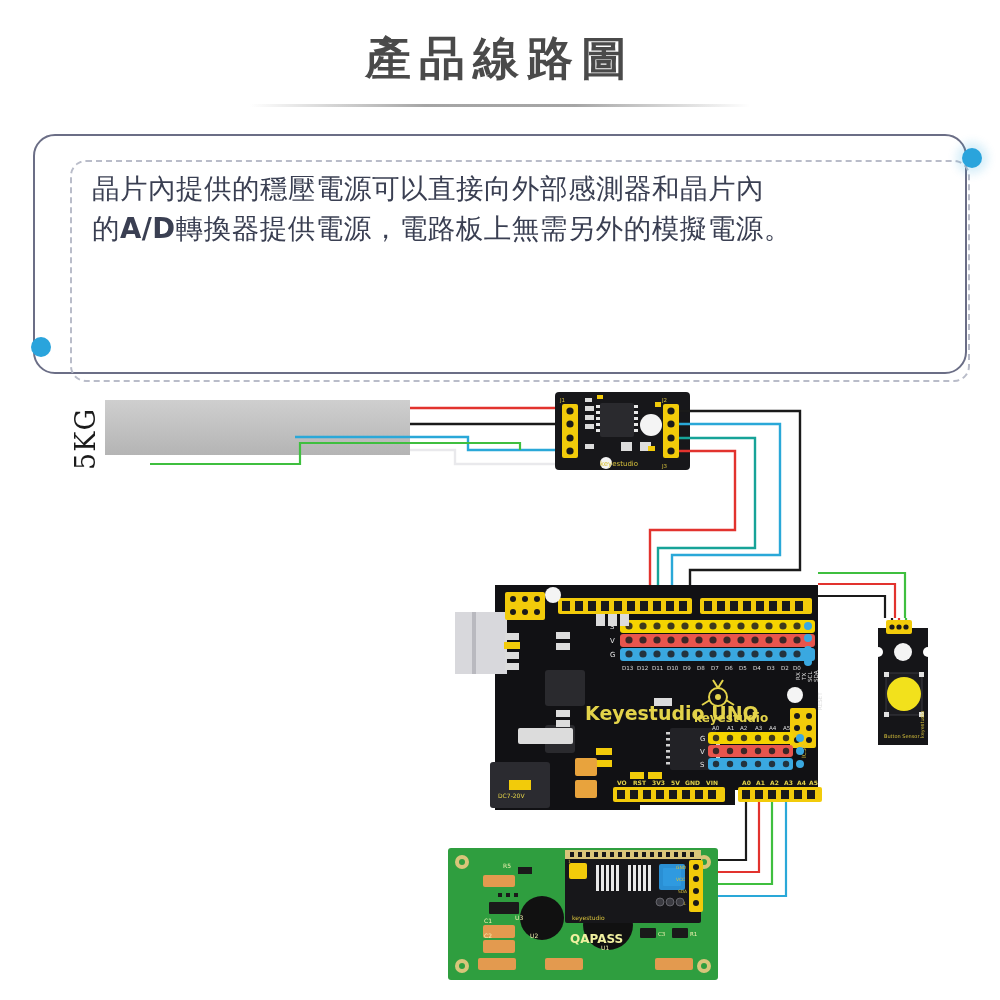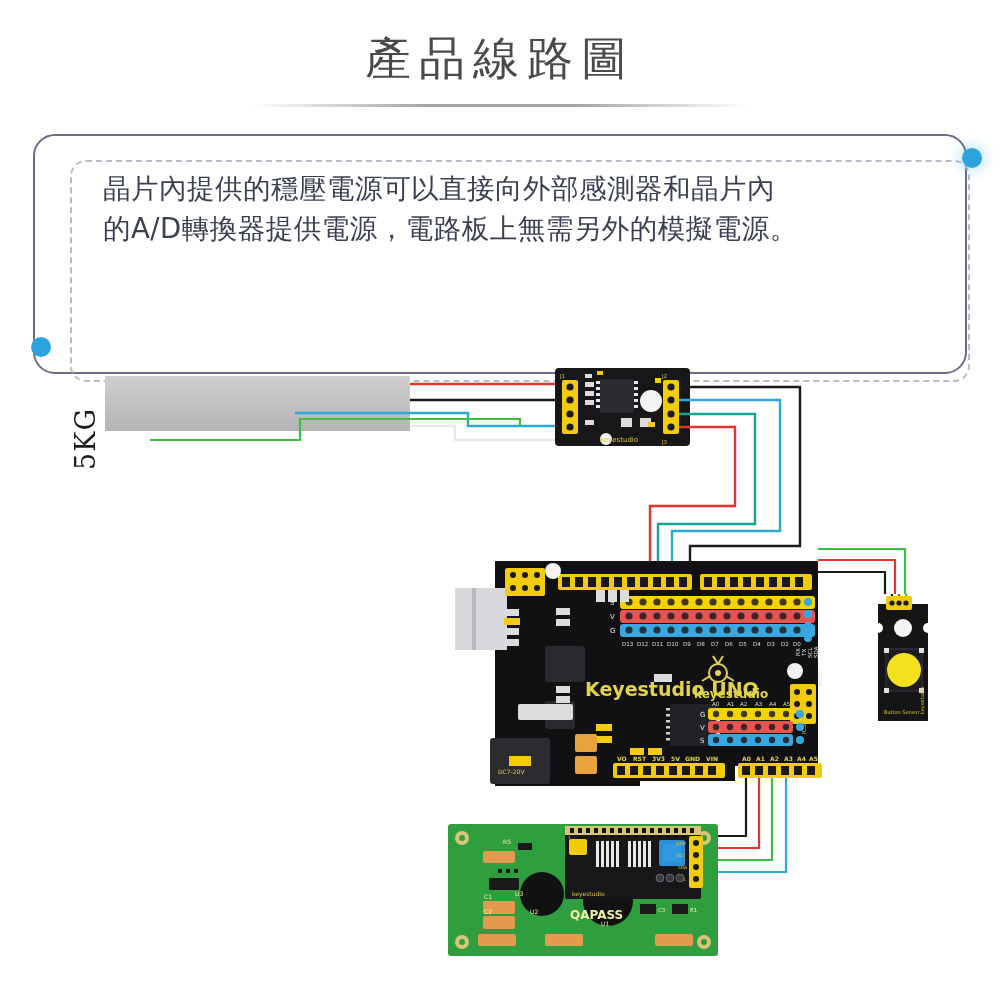--- a/index.html
+++ b/index.html
@@ -8,55 +8,55 @@
     background: #ffffff;
     font-family: "Liberation Sans", "DejaVu Sans", sans-serif;
     overflow: hidden;
   }
   #page { position: relative; width: 1000px; height: 1000px; background:#fff; }
 
   
   .page-title {
     position:absolute; left:0; top:28px; width:1000px;
     text-align:center;
-    font-size:46px; font-weight:400; letter-spacing:8px;
+    font-size:46px; font-weight:700; letter-spacing:8px;
     color:#4a4a4a;
     font-family:"DejaVu Sans","Liberation Sans",sans-serif;
   }
   .title-divider {
     position:absolute; left:250px; top:104px; width:500px; height:3px;
     background:linear-gradient(90deg, rgba(160,160,160,0) 0%, rgba(150,150,150,.85) 35%, rgba(150,150,150,.85) 65%, rgba(160,160,160,0) 100%);
   }
 
   
   .callout-outer {
     position:absolute; left:33px; top:134px; width:934px; height:240px;
     border:2px solid #6b6e86; border-radius:22px; background:#fff;
   }
   .callout-inner {
     position:absolute; left:70px; top:160px; width:900px; height:222px;
     border:2px dashed #b9bcc9; border-radius:16px; background:transparent;
   }
   .callout-text {
-    position:absolute; left:103px; top:168px; width:880px;
+    position:absolute; left:92px; top:168px; width:880px;
     font-size:27.5px; line-height:40px; color:#3a3f52;
     font-family:"DejaVu Sans","Liberation Sans",sans-serif;
     letter-spacing:.5px;
   }
-  .callout-text b { font-weight:400; }
+  .callout-text b { font-weight:700; }
   .dot {
     position:absolute; width:20px; height:20px; border-radius:50%;
     background:#2aa4dc;
   }
   .dot.glow { box-shadow:0 0 9px 6px rgba(42,164,220,.18); }
   #dot-left  { left:31px;  top:337px; }
   #dot-right { left:962px; top:148px; }
 
   
-  #diagram { position:absolute; left:0; top:356px; width:1000px; height:620px; }
+  #diagram { position:absolute; left:0; top:380px; width:1000px; height:620px; }
   #diagram svg { display:block; }
 
   
   .label-5kg {
     position:absolute; left:68px; top:396px;
     width:34px; height:86px;
     display:flex; align-items:center; justify-content:center;
     font-family:"DejaVu Serif","Liberation Serif",serif;
     font-size:27px; color:#1b1b1b; letter-spacing:1px;
     transform:rotate(-90deg); transform-origin:center center;

